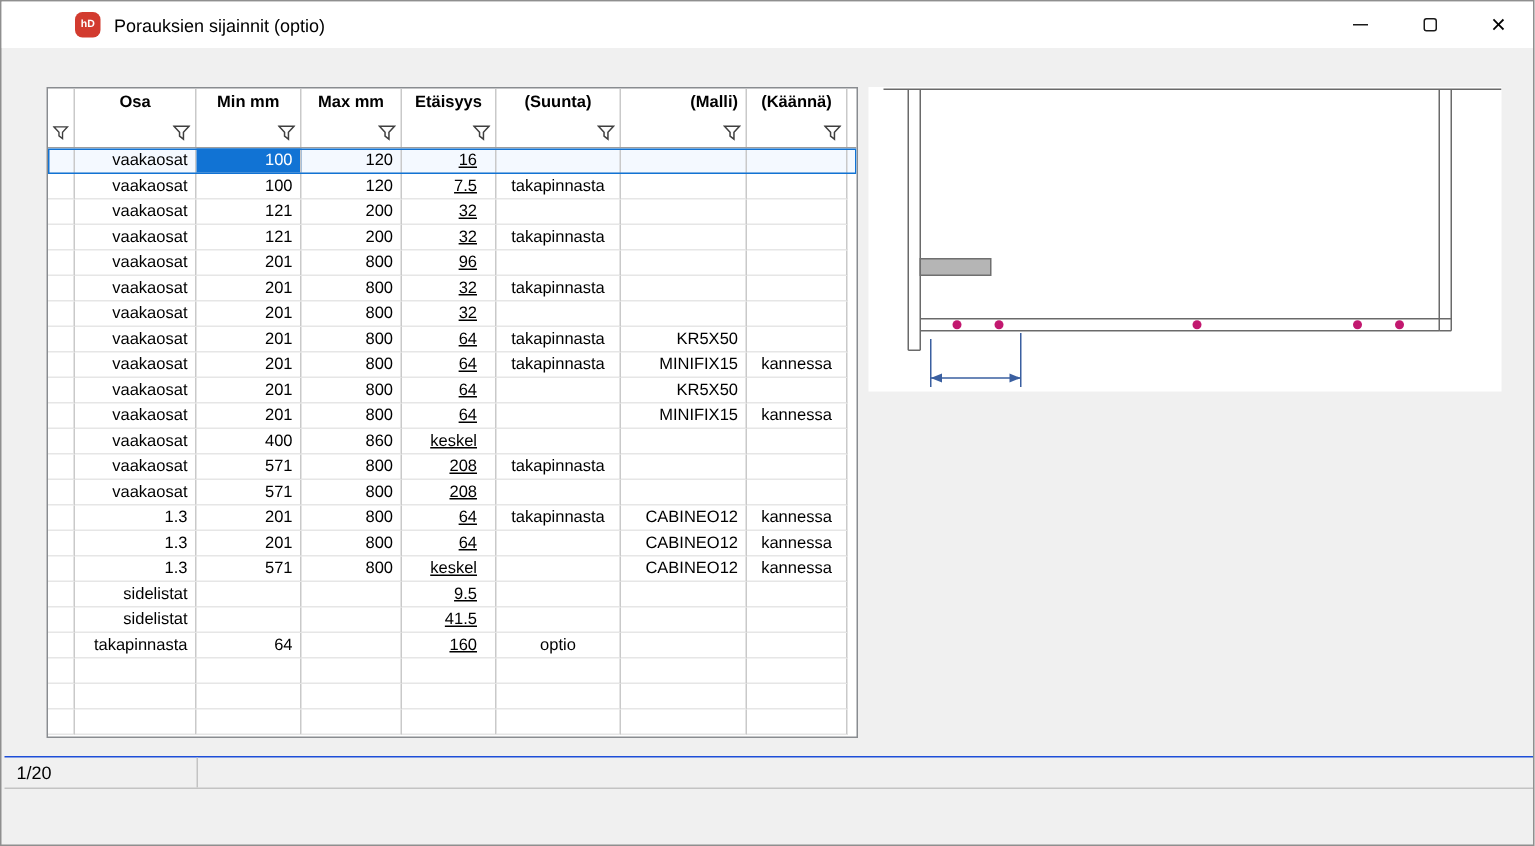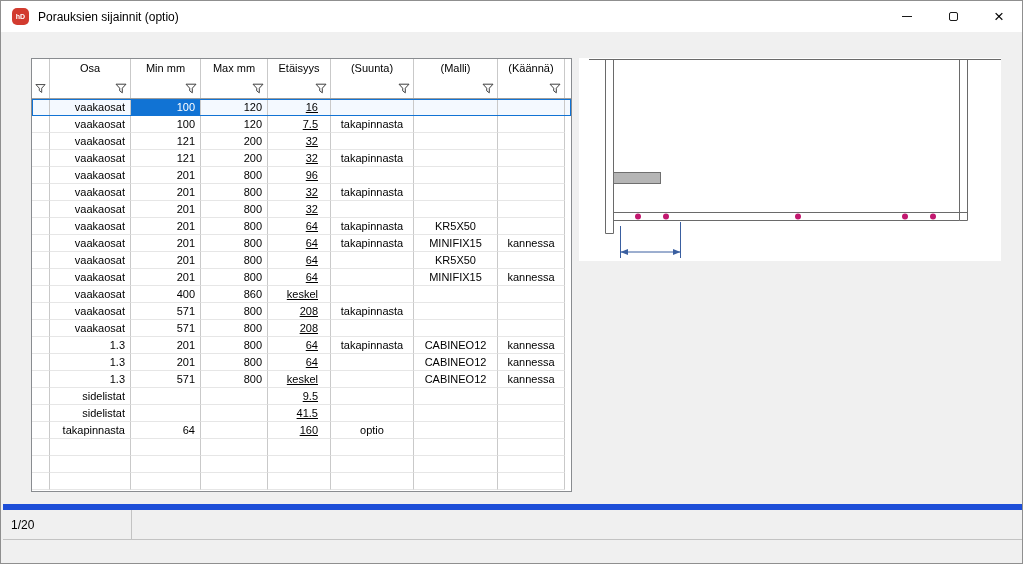--- a/index.html
+++ b/index.html
@@ -10,21 +10,21 @@
     font-family:"Liberation Sans", sans-serif;
     font-size:12px;
     color:#000;
     border:1px solid #8f8f8f;
     overflow:hidden;
   }
 
   
   .titlebar {
     position:absolute; top:0; left:0; right:0; height:31px;
-    background:#ffffff; display:flex; align-items:center;
+    background:#ffffff; display:flex; align-items:center;padding-left:38px;
   }
   .app-icon {
     width:17px; height:17px; margin-left:11px; border-radius:5px;
     background:#d23b2f; color:#fff; font-size:7px; font-weight:bold;
     display:flex; align-items:center; justify-content:center;
   }
   .title-text { margin-left:9px; font-size:12px; }
   .win-controls { margin-left:auto; display:flex; height:100%; }
   .win-btn { width:46px; height:100%; display:flex; align-items:center; justify-content:center; cursor:default; }
   .glyph-min { width:10px; height:1px; background:#1a1a1a; }
@@ -37,25 +37,25 @@
     background:#fff; border:1px solid #898c90; overflow:hidden;
   }
   .g-row { display:flex; height:17px; position:relative; }
   .g-head { height:19px; }
   .g-filter { height:21px; border-bottom:1px solid #9d9d9d; }
   .g-cell {
     border-right:1px solid #c9c9c9; border-bottom:1px solid #e6e6e6;
     font-size:11px; line-height:16px; padding:0 5px;
     overflow:hidden; white-space:nowrap; flex:none;
   }
-  .g-head .g-cell { border-bottom:none; line-height:19px; }
+  .g-head .g-cell { border-bottom:none; line-height:19px;font-weight:bold; }
   .g-filter .g-cell { border-bottom:none; }
   .w0{width:18px} .w1{width:81px} .w2{width:70px} .w3{width:67px}
   .w4{width:63px} .w5{width:83px} .w6{width:84px} .w7{width:67px}
-  .al-l{text-align:center} .al-r{text-align:right} .al-c{text-align:center}
+  .al-l{text-align:right} .al-r{text-align:right} .al-c{text-align:center}
   .g-body .w4.al-r{ padding-right:12px;text-decoration:underline; }
   .fcell { display:flex; justify-content:flex-end; align-items:center; padding:0 3px; }
   .funnel { display:block; }
 
   .row-selected { background:#f4f9ff; }
   .row-selected::after {
     content:''; position:absolute; inset:0;
     border:1px solid var(--accent, #1173d4);
     pointer-events:none; z-index:2;
   }
@@ -67,22 +67,22 @@
     background:#ffffff;
   }
   .p-line { stroke:var(--panel-line-color, #6a6a6a); stroke-width:1; fill:none; }
   .dot { fill:var(--dot-color, #c2186f); }
   .dim-line { stroke:var(--dim-color, #3a5fa0); stroke-width:1; fill:none; }
   .dim-head { fill:var(--dim-color, #3a5fa0); }
   .tenon { fill:#b5b5b5; stroke:#6f6f6f; stroke-width:1; }
 
   
   .statusbar {
-    position:absolute; left:2px; top:503px; width:1019px; height:36px;
-    border-top:6px solid #1d4ed8; border-bottom:1px solid #c3c3c3;
+    position:absolute; left:2px; top:503px; width:1019px; height:22px;
+    border-top:1px solid #1d4ed8; border-bottom:1px solid #c3c3c3;
     display:flex; align-items:center;
   }
   .status-count { padding-left:8px; font-size:12px; }
   .status-divider { position:absolute; left:128px; top:0; bottom:0; width:1px; background:#c3c3c3; }
 
   
   .dlg-buttons { position:absolute; right:12px; top:534px; display:flex; gap:8px; }
   .btn {
     width:80px; height:22px; background:#fdfdfd;
     border:1px solid #bdbdbd; border-radius:4px;

